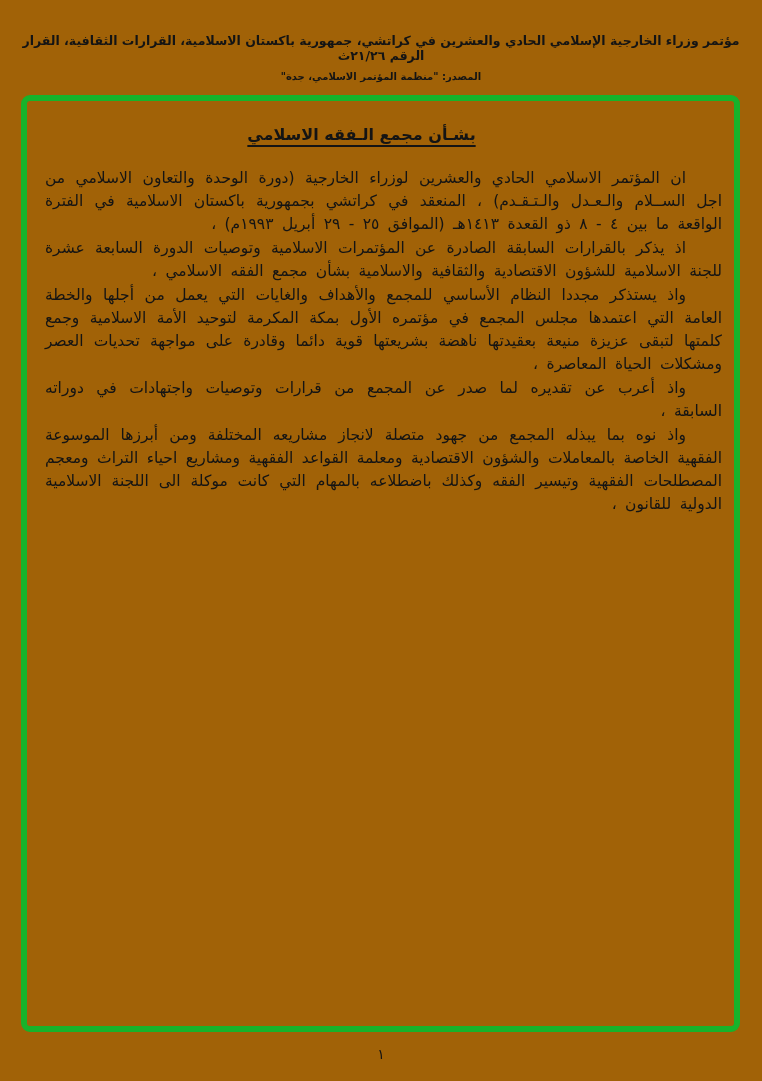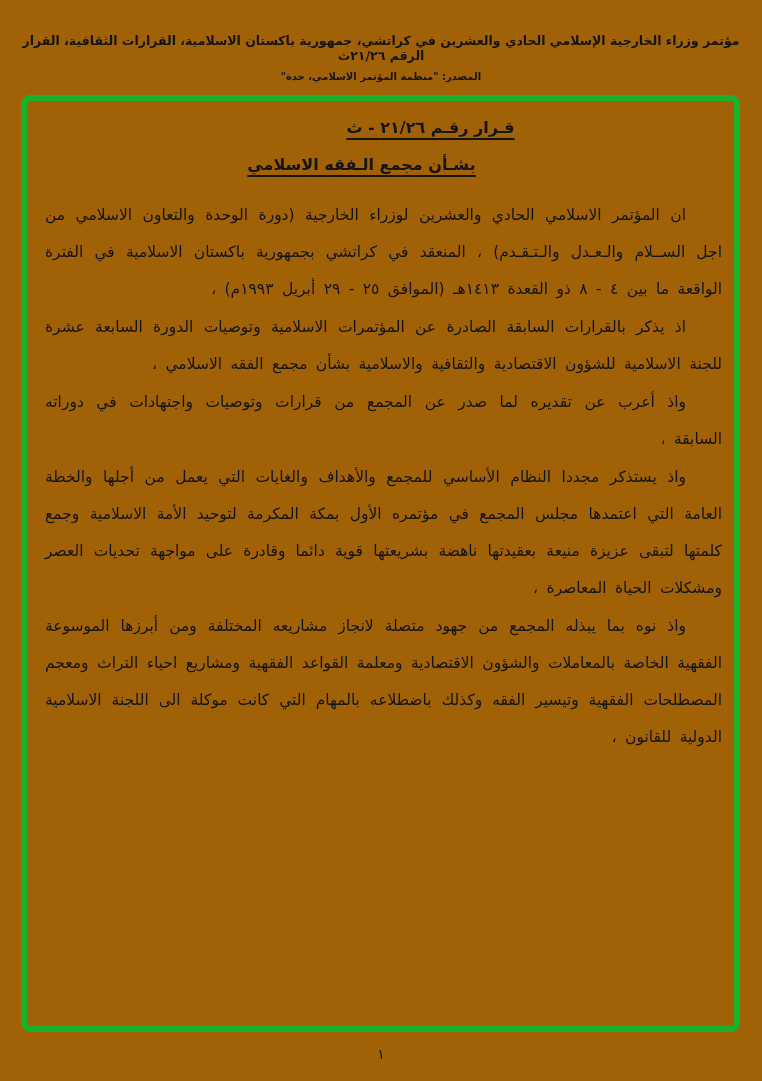--- a/index.html
+++ b/index.html
@@ -46,21 +46,21 @@
     line-height: 30px;
     white-space: nowrap;
   }
   .title-line.l1 { left: 47px; }
   .title-line.l2 { left: -22px; display: block; margin: 7px auto; width: max-content; }
 
   
   .body-text { margin-top: 17px; }
   .body-text p {
     font-size: 15.5px;
-    line-height: 37px;
+    line-height: 23px;
     text-align: justify;
     text-indent: 36px;
     word-spacing: 3.5px;
     margin-bottom: 1px;
   }
   .lead { text-underline-offset: 4px; text-decoration-thickness: 1.3px; }
   .lead:empty { display: none; }
 
   .page-num {
     position: absolute; top: 1046px; left: 0; right: 0;
@@ -74,29 +74,28 @@
 
   <div class="header">
     <div class="header-line1">مؤتمر وزراء الخارجية الإسلامي الحادي والعشرين في كراتشي، جمهورية باكستان الاسلامية، القرارات الثقافية، القرار الرقم ٢١/٢٦ث</div>
     <div class="header-line2">المصدر: "منظمة المؤتمر الاسلامي، جدة"</div>
   </div>
 
   <div class="frame">
     <div class="content">
 
       <div class="title-wrap">
-        <span class="title-line l1">قـرار رقـم ٢١/٢٦ - ث</span>
         <span class="title-line l2">بشـأن مجمع الـفقه الاسلامي</span>
       </div>
 
       <div class="body-text">
         <p><span>ان المؤتمر الاسلامي الحادي والعشرين لوزراء الخارجية (دورة الوحدة والتعاون الاسلامي من اجل الســلام والـعـدل والـتـقـدم) ، المنعقد في كراتشي بجمهورية باكستان الاسلامية في الفترة الواقعة ما بين ٤ - ٨ ذو القعدة ١٤١٣هـ (الموافق ٢٥ - ٢٩ أبريل ١٩٩٣م) ،</span></p>
         <p><span class="lead">اذ يذكر</span><span> بالقرارات السابقة الصادرة عن المؤتمرات الاسلامية وتوصيات الدورة السابعة عشرة للجنة الاسلامية للشؤون الاقتصادية والثقافية والاسلامية بشأن مجمع الفقه الاسلامي ،</span></p>
+        <p><span class="lead">واذ يستذكر</span><span> مجددا النظام الأساسي للمجمع والأهداف والغايات التي يعمل من أجلها والخطة العامة التي اعتمدها مجلس المجمع في مؤتمره الأول بمكة المكرمة لتوحيد الأمة الاسلامية وجمع كلمتها لتبقى عزيزة منيعة بعقيدتها ناهضة بشريعتها قوية دائما وقادرة على مواجهة تحديات العصر ومشكلات الحياة المعاصرة ،</span></p>
         <p><span class="lead">واذ أعرب</span><span> عن تقديره لما صدر عن المجمع من قرارات وتوصيات واجتهادات في دوراته السابقة ،</span></p>
-        <p><span class="lead">واذ يستذكر</span><span> مجددا النظام الأساسي للمجمع والأهداف والغايات التي يعمل من أجلها والخطة العامة التي اعتمدها مجلس المجمع في مؤتمره الأول بمكة المكرمة لتوحيد الأمة الاسلامية وجمع كلمتها لتبقى عزيزة منيعة بعقيدتها ناهضة بشريعتها قوية دائما وقادرة على مواجهة تحديات العصر ومشكلات الحياة المعاصرة ،</span></p>
         <p><span class="lead">واذ نوه</span><span> بما يبذله المجمع من جهود متصلة لانجاز مشاريعه المختلفة ومن أبرزها الموسوعة الفقهية الخاصة بالمعاملات والشؤون الاقتصادية ومعلمة القواعد الفقهية ومشاريع احياء التراث ومعجم المصطلحات الفقهية وتيسير الفقه وكذلك باضطلاعه بالمهام التي كانت موكلة الى اللجنة الاسلامية الدولية للقانون ،</span></p>
       </div>
 
     </div>
   </div>
 
   <div class="page-num">١</div>
 
 </div>
 

